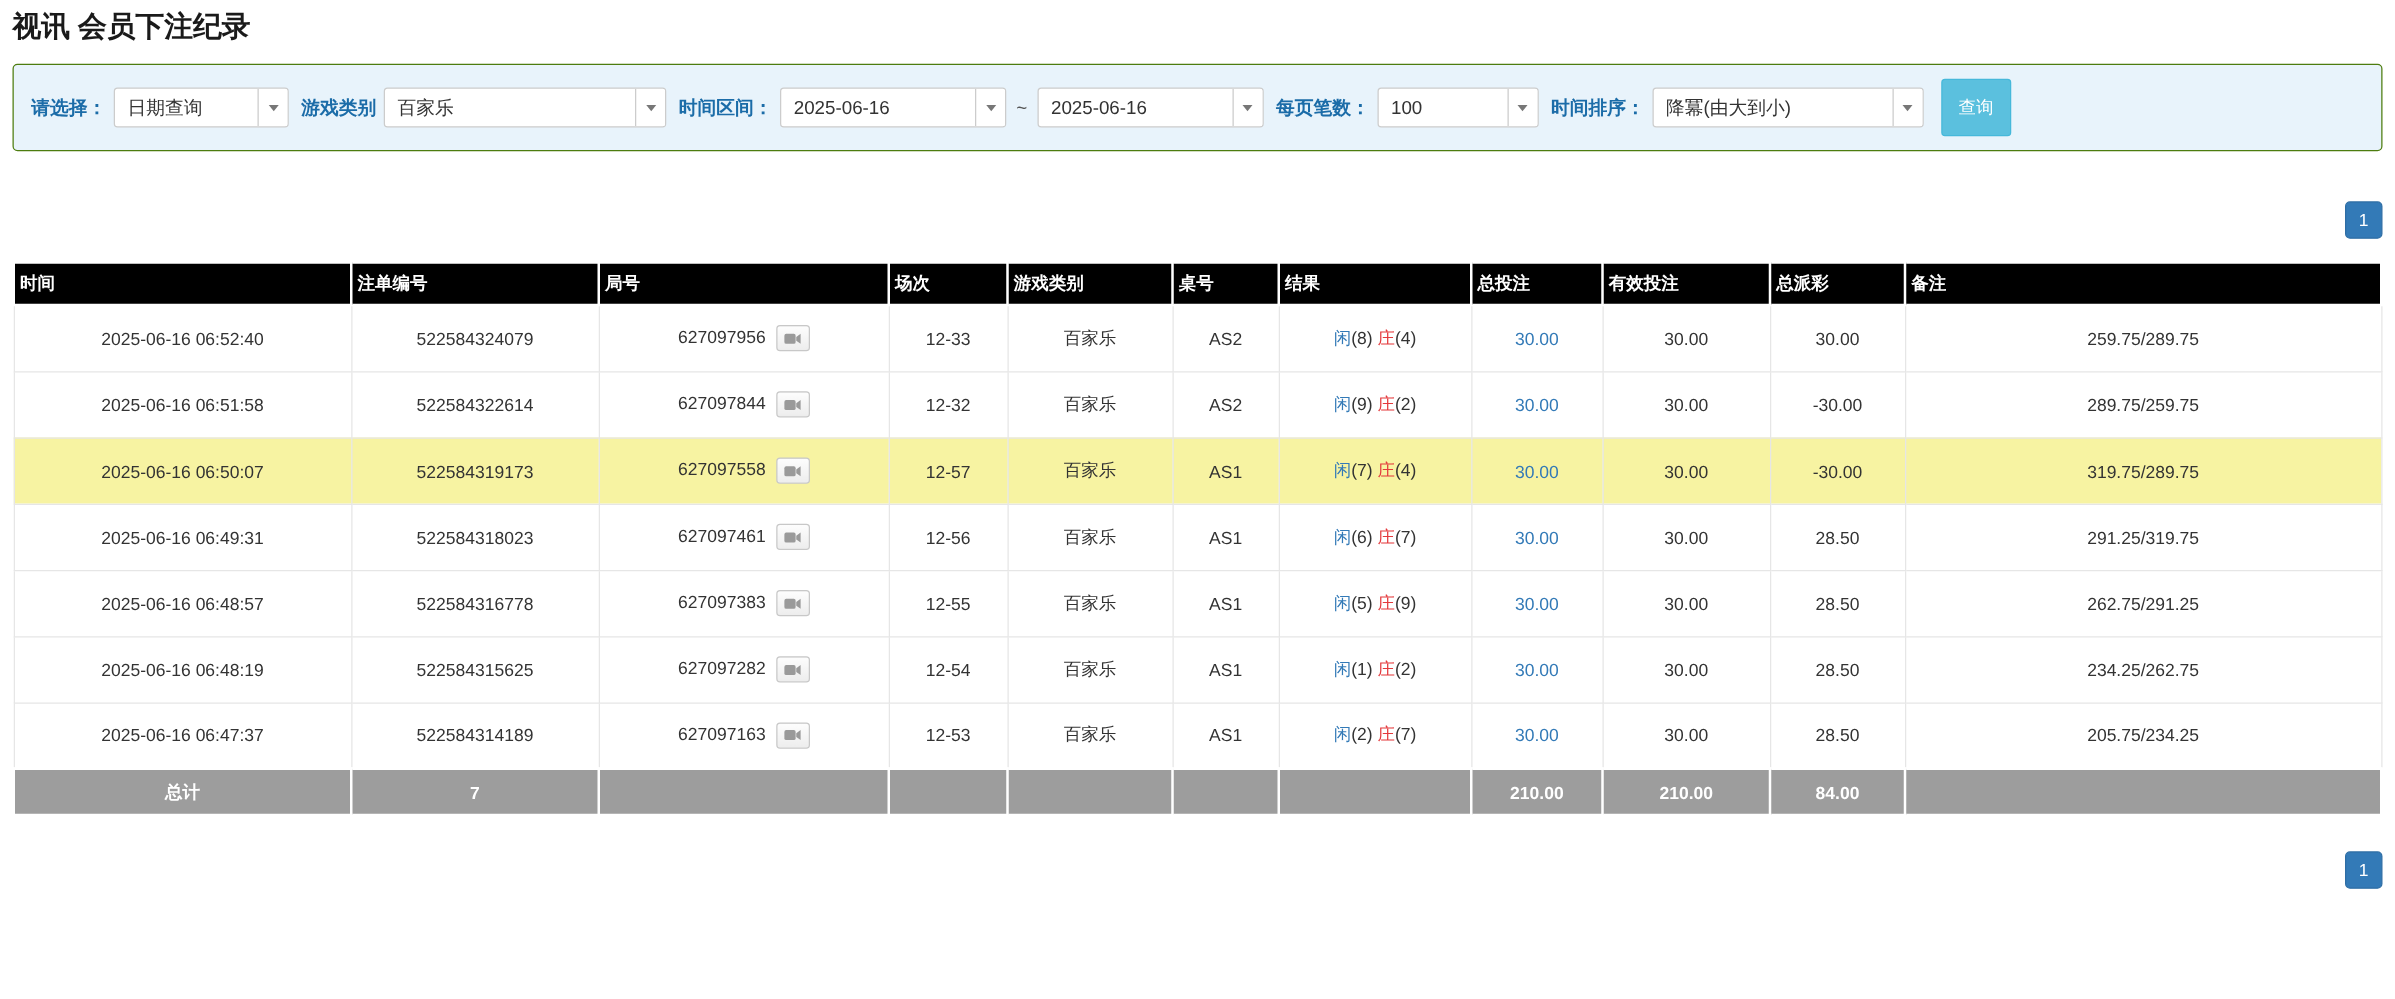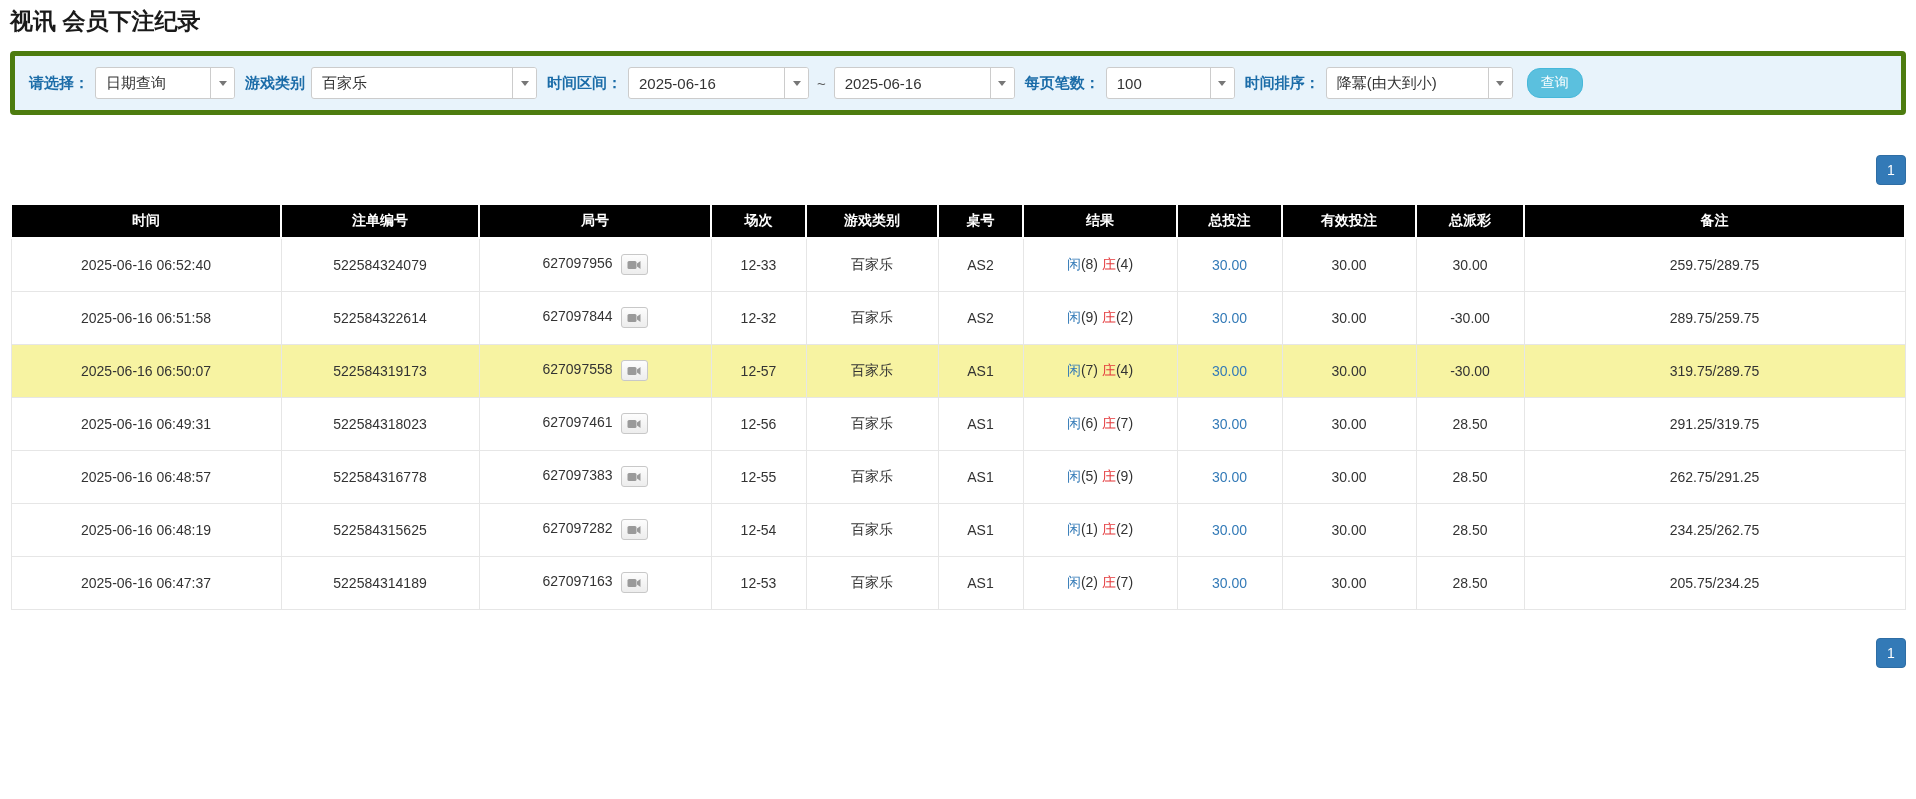--- a/index.html
+++ b/index.html
@@ -15,21 +15,21 @@
   .page-title {
     font-size: 23px;
     font-weight: 600;
     color: #1a1a1a;
     margin: 4px 0 14px;
   }
 
   
   .filter-bar {
     background: #e8f3fb;
-    border: 5px solid #4d7c0f;
+    border: 1px solid #4d7c0f;
     border-radius: 4px;
     padding: 11px 12px;
     display: flex;
     align-items: center;
     white-space: nowrap;
   }
   .flabel {
     color: #1b6ca8;
     font-weight: bold;
     font-size: 15px;
@@ -65,29 +65,29 @@
   .caret {
     width: 0; height: 0;
     border-left: 4px solid transparent;
     border-right: 4px solid transparent;
     border-top: 5px solid #777;
   }
   .w-select { width: 140px; }
   .w-game   { width: 226px; }
   .w-date   { width: 181px; }
   .w-size   { width: 129px; }
-  .w-sort   { width: 187px; }
+  .w-sort   { width: 217px; }
   .tilde { color: #555; margin: 0 8px; font-size: 15px; }
   .btn-query {
     margin-left: 14px;
     background: #5bc0de;
     border: 1px solid #46b8da;
     color: #fff;
-    border-radius: 13px;
-    height: 30px;
+    border-radius: 3px;
+    height: 46px;
     padding: 0 13px;
     font-size: 14px;
     font-family: inherit;
     cursor: pointer;
   }
 
   
   .info-bar {
     margin-top: 14px;
     background: #dff0d8;
@@ -125,21 +125,21 @@
     border-collapse: collapse;
     table-layout: fixed;
     font-size: 14px;
   }
   table.records thead th {
     background: #000;
     color: #fff;
     font-weight: bold;
     height: 34px;
     border: 2px solid #fff;
-    text-align: center;
+    text-align: left;
     padding: 0 4px;
   }
   table.records tbody td {
     background: #fff;
     border: 1px solid #e6e6e6;
     text-align: center;
     height: 53px;
     padding: 0 4px;
     color: #333;
   }
@@ -386,20 +386,33 @@
           <td>百家乐</td>
           <td>AS1</td>
           <td><span><span class="res-player">闲</span><span class="result-num">(2)</span></span> <span><span class="res-banker">庄</span><span class="result-num">(7)</span></span></td>
           <td><span class="link">30.00</span></td>
           <td>30.00</td>
           <td>28.50</td>
           <td>205.75/234.25</td>
         </tr>
       </tbody>
     <tfoot>
+      <tr>
+        <td>总计</td>
+        <td>7</td>
+        <td></td>
+        <td></td>
+        <td></td>
+        <td></td>
+        <td></td>
+        <td>210.00</td>
+        <td>210.00</td>
+        <td>84.00</td>
+        <td></td>
+      </tr>
     </tfoot>
   </table>
 
   <div class="pager-row pager-bottom">
     <div class="pager-btn">1</div>
   </div>
 
 </div>
 
 </body></html>

